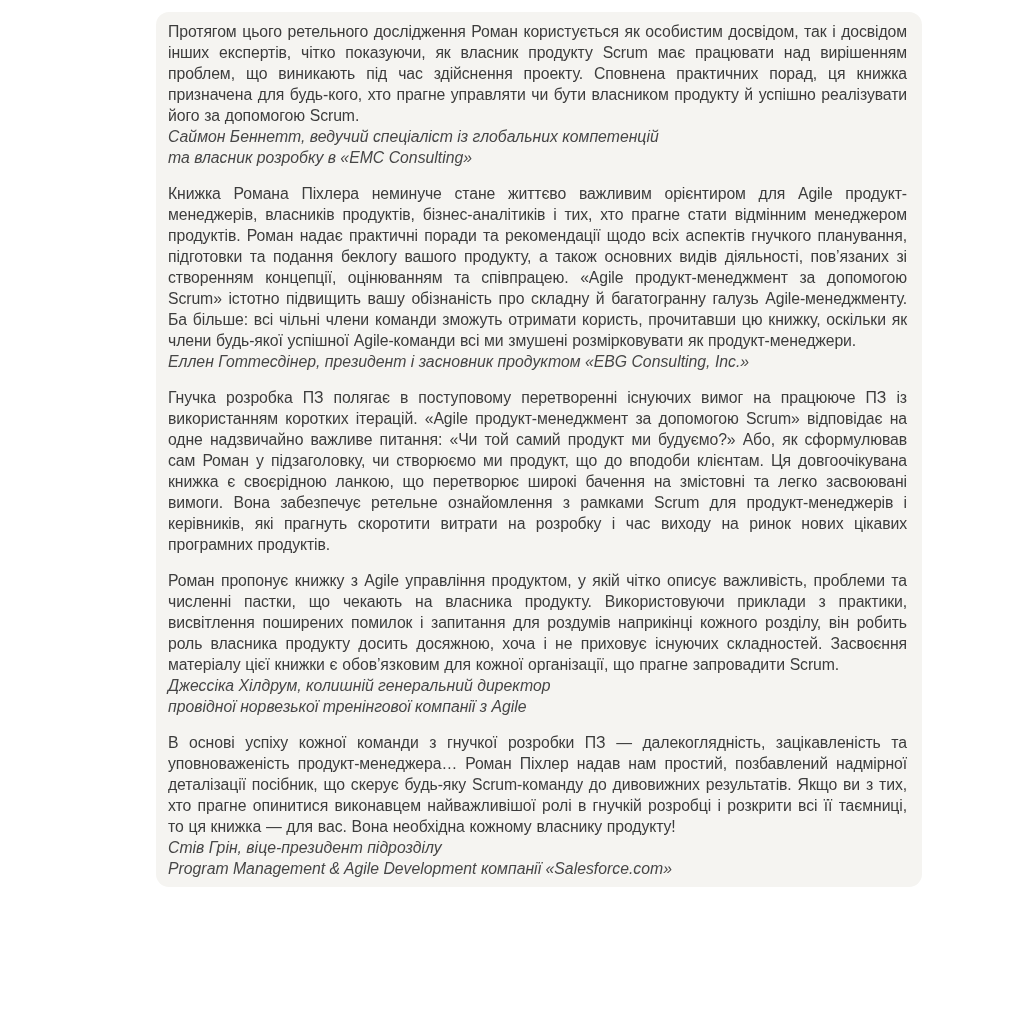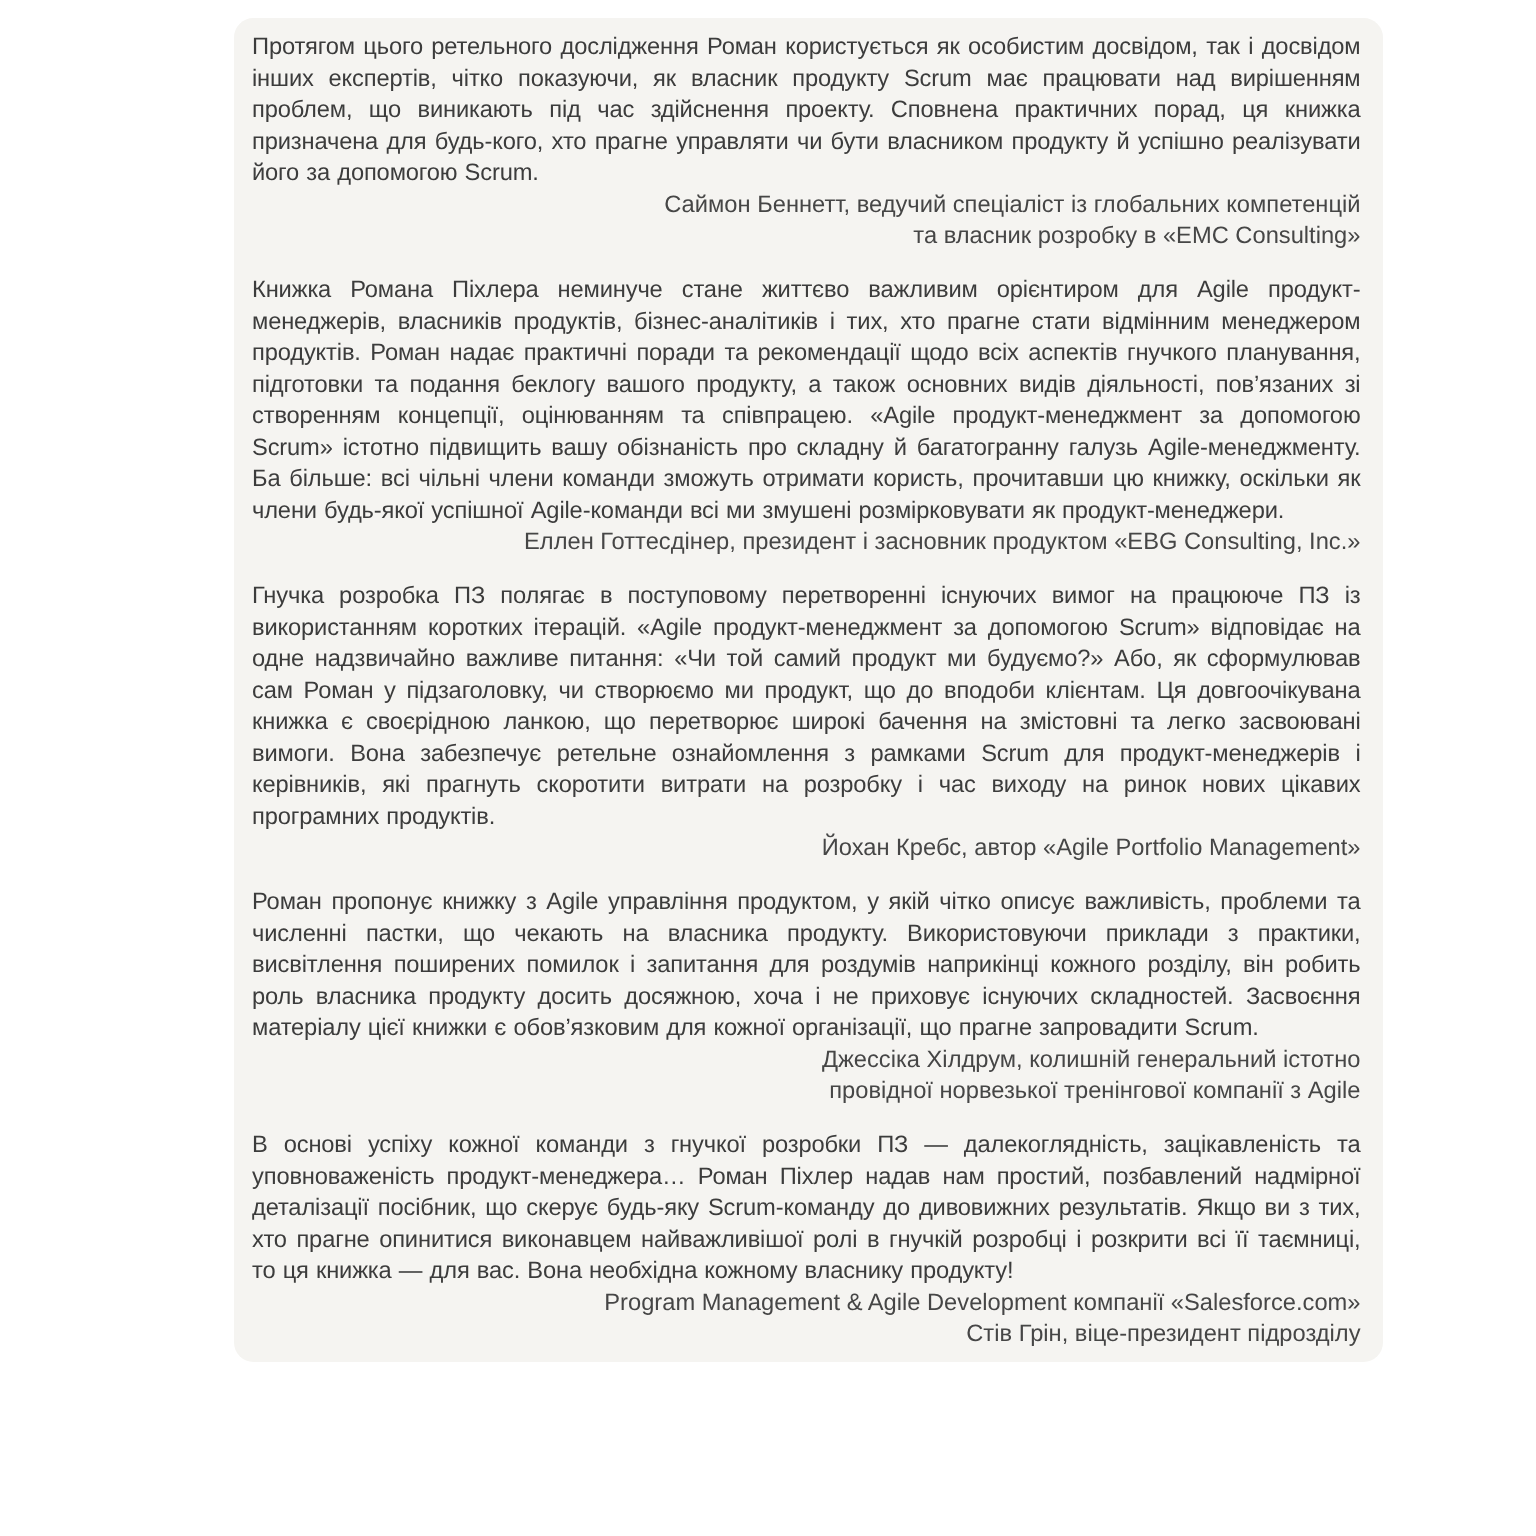--- a/index.html
+++ b/index.html
@@ -31,21 +31,22 @@
     text-align: justify;
     letter-spacing: -0.1px;
     word-spacing: 0.5px;
     hyphens: auto;
     -webkit-hyphens: auto;
     color: #3c3c3c;
   }
   .attribution-line {
     font-size: 15.8px;
     line-height: 21px;
-    text-align: right;
+    text-align: left;
+    font-style: italic;
     color: #464646;
   }
 </style>
 </head>
 <body>
 
 <div class="scan-page">
 
   <div class="review-block">
     <p class="review-text" lang="uk">Протягом цього ретельного дослідження Роман користується як особистим досвідом, так і досвідом інших експертів, чітко показуючи, як власник продукту Scrum має працювати над вирішенням проблем, що виникають під час здійснення проекту. Сповнена практичних порад, ця книжка призначена для будь-кого, хто прагне управляти чи бути власником продукту й успішно реалізувати його за допомогою Scrum.</p>
@@ -53,28 +54,27 @@
     <div class="attribution-line">та власник розробку в «EMC Consulting»</div>
   </div>
 
   <div class="review-block">
     <p class="review-text" lang="uk">Книжка Романа Піхлера неминуче стане життєво важливим орієнтиром для Agile продукт-менеджерів, власників продуктів, бізнес-аналітиків і тих, хто прагне стати відмінним менеджером продуктів. Роман надає практичні поради та рекомендації щодо всіх аспектів гнучкого планування, підготовки та подання беклогу вашого продукту, а також основних видів діяльності, пов’язаних зі створенням концепції, оцінюванням та співпрацею. «Agile продукт-менеджмент за допомогою Scrum» істотно підвищить вашу обізнаність про складну й багатогранну галузь Agile-менеджменту. Ба більше: всі чільні члени команди зможуть отримати користь, прочитавши цю книжку, оскільки як члени будь-якої успішної Agile-команди всі ми змушені розмірковувати як продукт-менеджери.</p>
     <div class="attribution-line">Еллен Готтесдінер, президент і засновник продуктом «EBG Consulting, Inc.»</div>
   </div>
 
   <div class="review-block">
     <p class="review-text" lang="uk">Гнучка розробка ПЗ полягає в поступовому перетворенні існуючих вимог на працююче ПЗ із використанням коротких ітерацій. «Agile продукт-менеджмент за допомогою Scrum» відповідає на одне надзвичайно важливе питання: «Чи той самий продукт ми будуємо?» Або, як сформулював сам Роман у підзаголовку, чи створюємо ми продукт, що до вподоби клієнтам. Ця довгоочікувана книжка є своєрідною ланкою, що перетворює широкі бачення на змістовні та легко засвоювані вимоги. Вона забезпечує ретельне ознайомлення з рамками Scrum для продукт-менеджерів і керівників, які прагнуть скоротити витрати на розробку і час виходу на ринок нових цікавих програмних продуктів.</p>
-    <div class="attribution-line">Йохан Кребс, автор «Agile Portfolio Management»</div>
   </div>
 
   <div class="review-block">
     <p class="review-text" lang="uk">Роман пропонує книжку з Agile управління продуктом, у якій чітко описує важливість, проблеми та численні пастки, що чекають на власника продукту. Використовуючи приклади з практики, висвітлення поширених помилок і запитання для роздумів наприкінці кожного розділу, він робить роль власника продукту досить досяжною, хоча і не приховує існуючих складностей. Засвоєння матеріалу цієї книжки є обов’язковим для кожної організації, що прагне запровадити Scrum.</p>
-    <div class="attribution-line">Джессіка Хілдрум, колишній генеральний істотно</div>
+    <div class="attribution-line">Джессіка Хілдрум, колишній генеральний директор</div>
     <div class="attribution-line">провідної норвезької тренінгової компанії з Agile</div>
   </div>
 
   <div class="review-block">
     <p class="review-text" lang="uk">В основі успіху кожної команди з гнучкої розробки ПЗ — далекоглядність, зацікавленість та уповноваженість продукт-менеджера… Роман Піхлер надав нам простий, позбавлений надмірної деталізації посібник, що скерує будь-яку Scrum-команду до дивовижних результатів. Якщо ви з тих, хто прагне опинитися виконавцем найважливішої ролі в гнучкій розробці і розкрити всі її таємниці, то ця книжка — для вас. Вона необхідна кожному власнику продукту!</p>
+    <div class="attribution-line">Стів Грін, віце-президент підрозділу</div>
     <div class="attribution-line">Program Management &amp; Agile Development компанії «Salesforce.com»</div>
-    <div class="attribution-line">Стів Грін, віце-президент підрозділу</div>
   </div>
 
 </div>
 
 </body></html>

